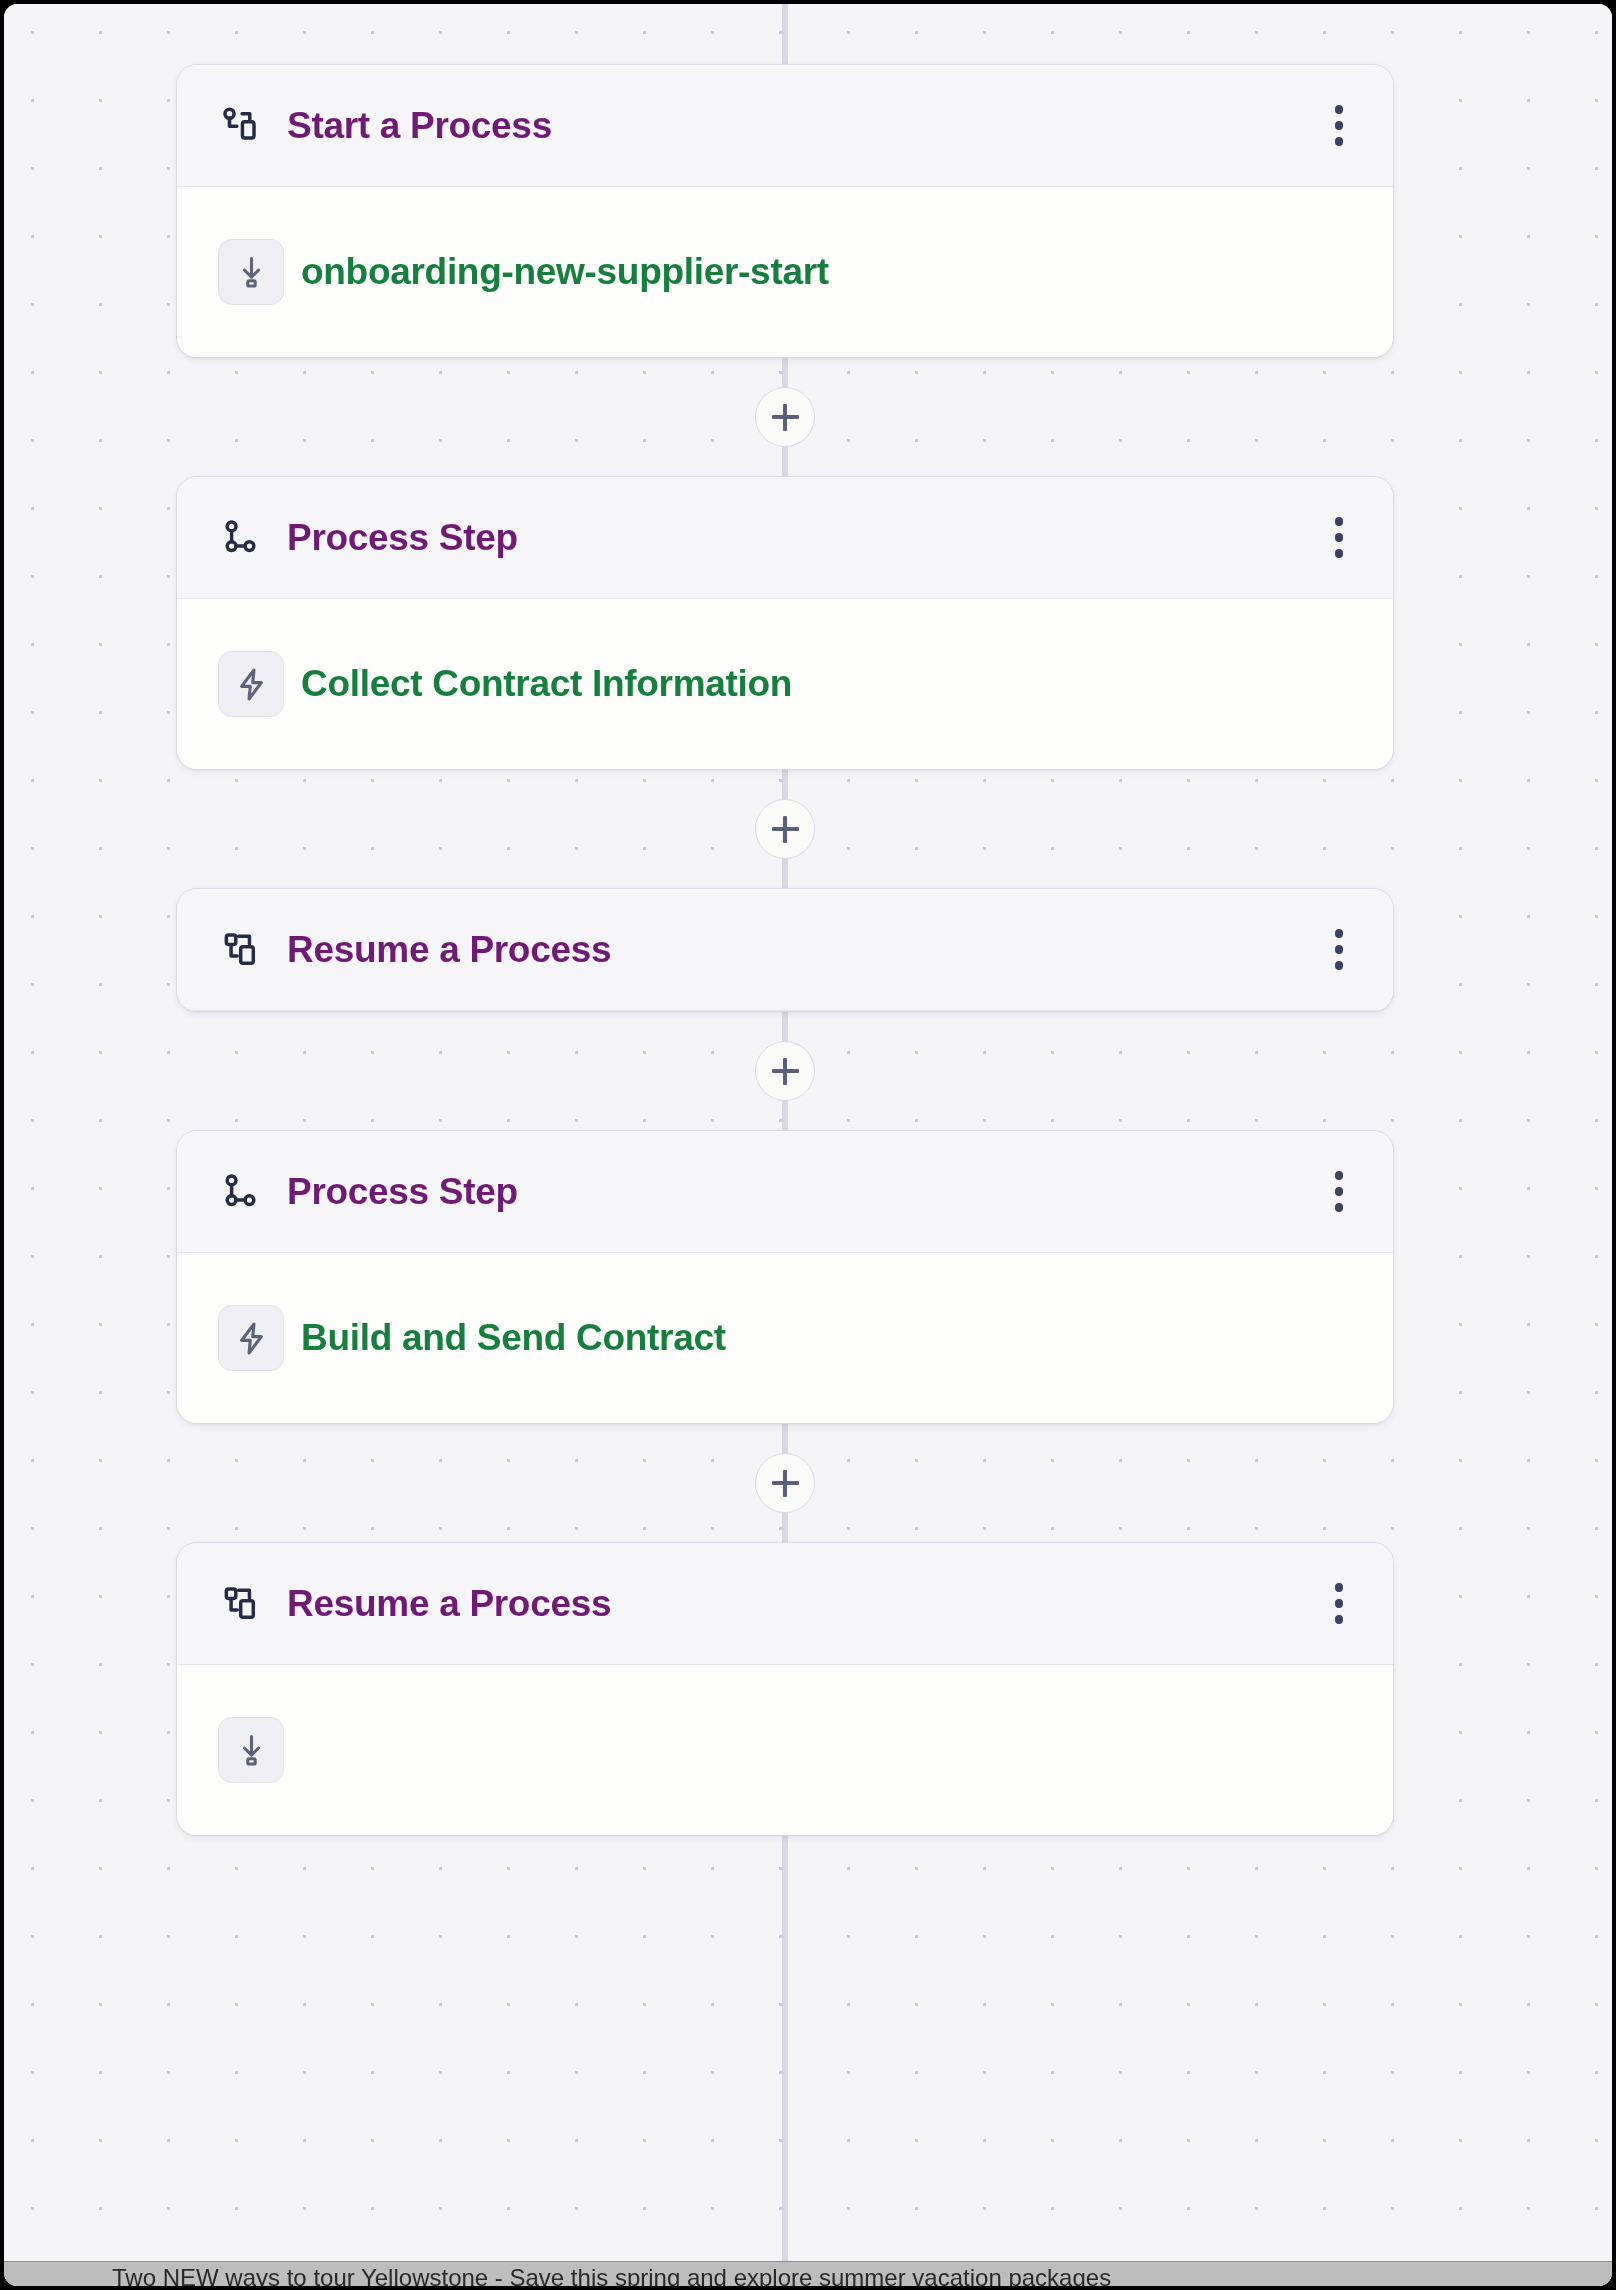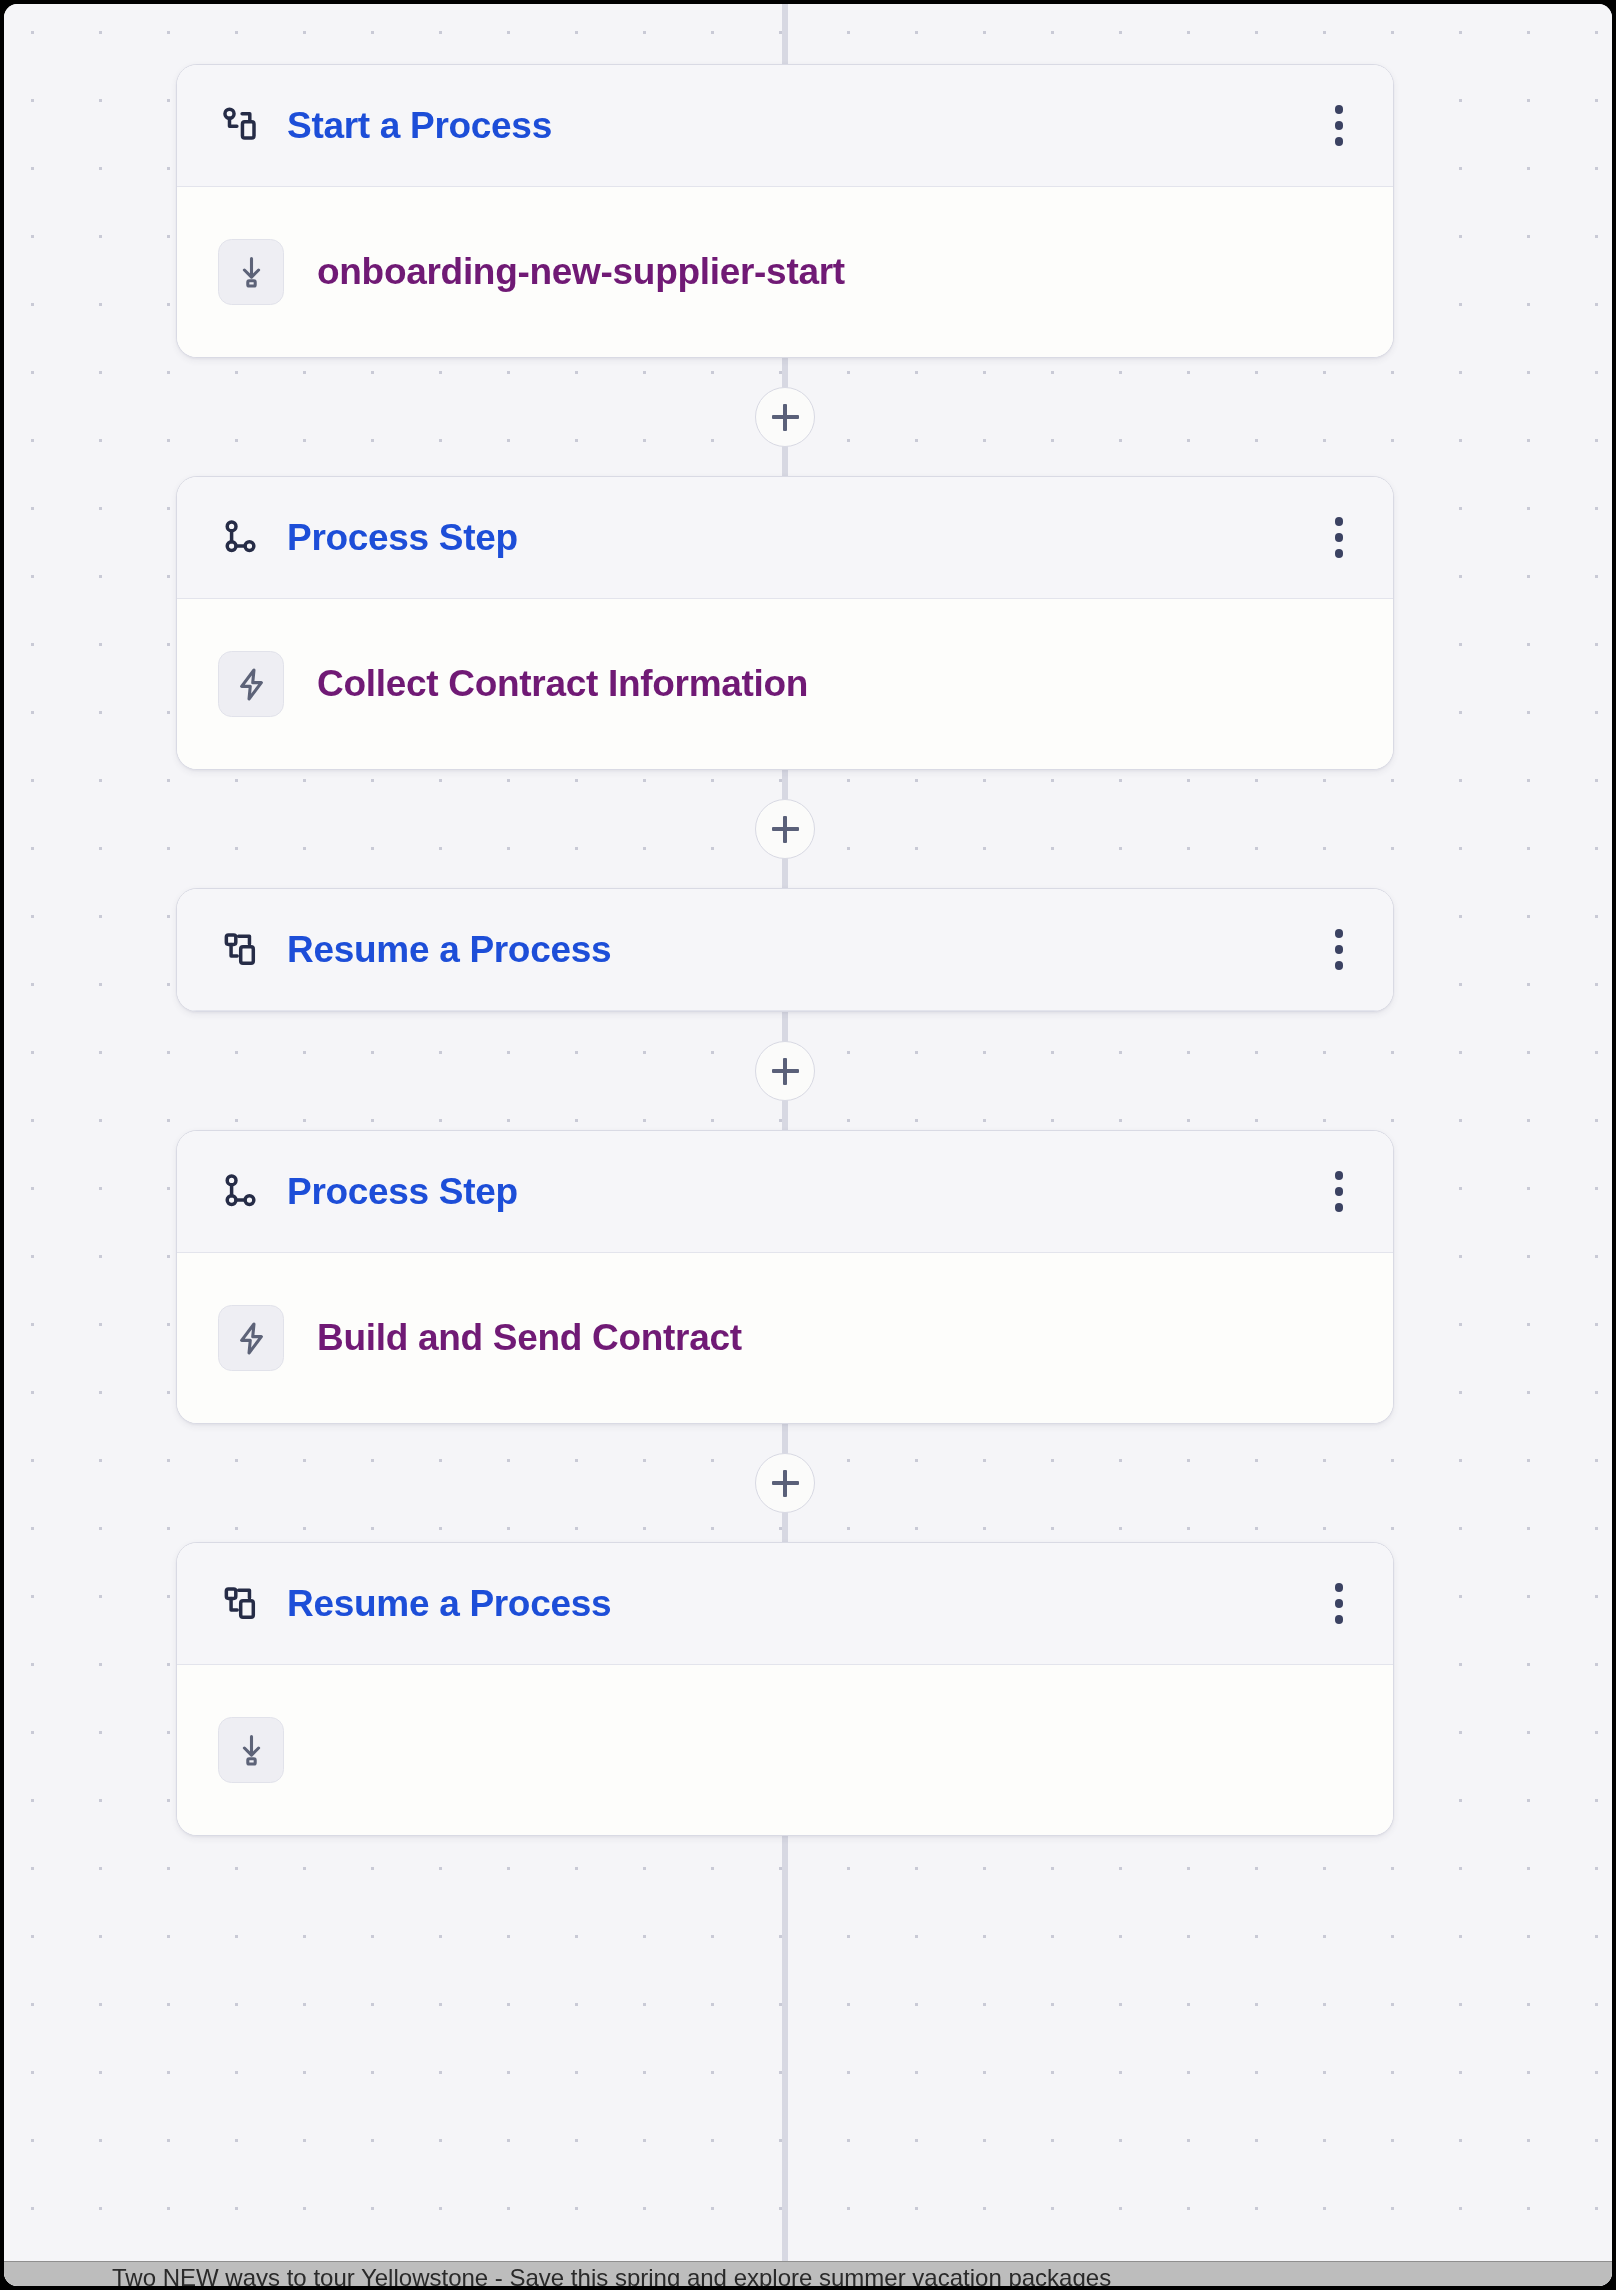--- a/index.html
+++ b/index.html
@@ -82,21 +82,21 @@
     align-items: center;
     justify-content: center;
     color: #262c47;
   }
 
   .node-header .hdr-title {
     margin-left: 25px;
     font-size: 37px;
     font-weight: 700;
     letter-spacing: -0.3px;
-    color: #1d4ed8;
+    color: #701a75;
     flex: 1 1 auto;
     white-space: nowrap;
   }
 
   .kebab {
     width: 42px;
     height: 52px;
     flex: 0 0 42px;
     display: flex;
     flex-direction: column;
@@ -128,25 +128,25 @@
     border-radius: 13.5px;
     background: #eeeef3;
     border: 1.9px solid #e1e2ea;
     display: flex;
     align-items: center;
     justify-content: center;
     color: #5d6378;
   }
 
   .body-label {
-    margin-left: 33px;
+    margin-left: 17px;
     font-size: 37px;
     font-weight: 700;
     letter-spacing: -0.3px;
-    color: #701a75;
+    color: #15803d;
     white-space: nowrap;
   }
 
   
   .connector {
     position: relative;
     height: 118px;
     display: flex;
     align-items: center;
     justify-content: center;

